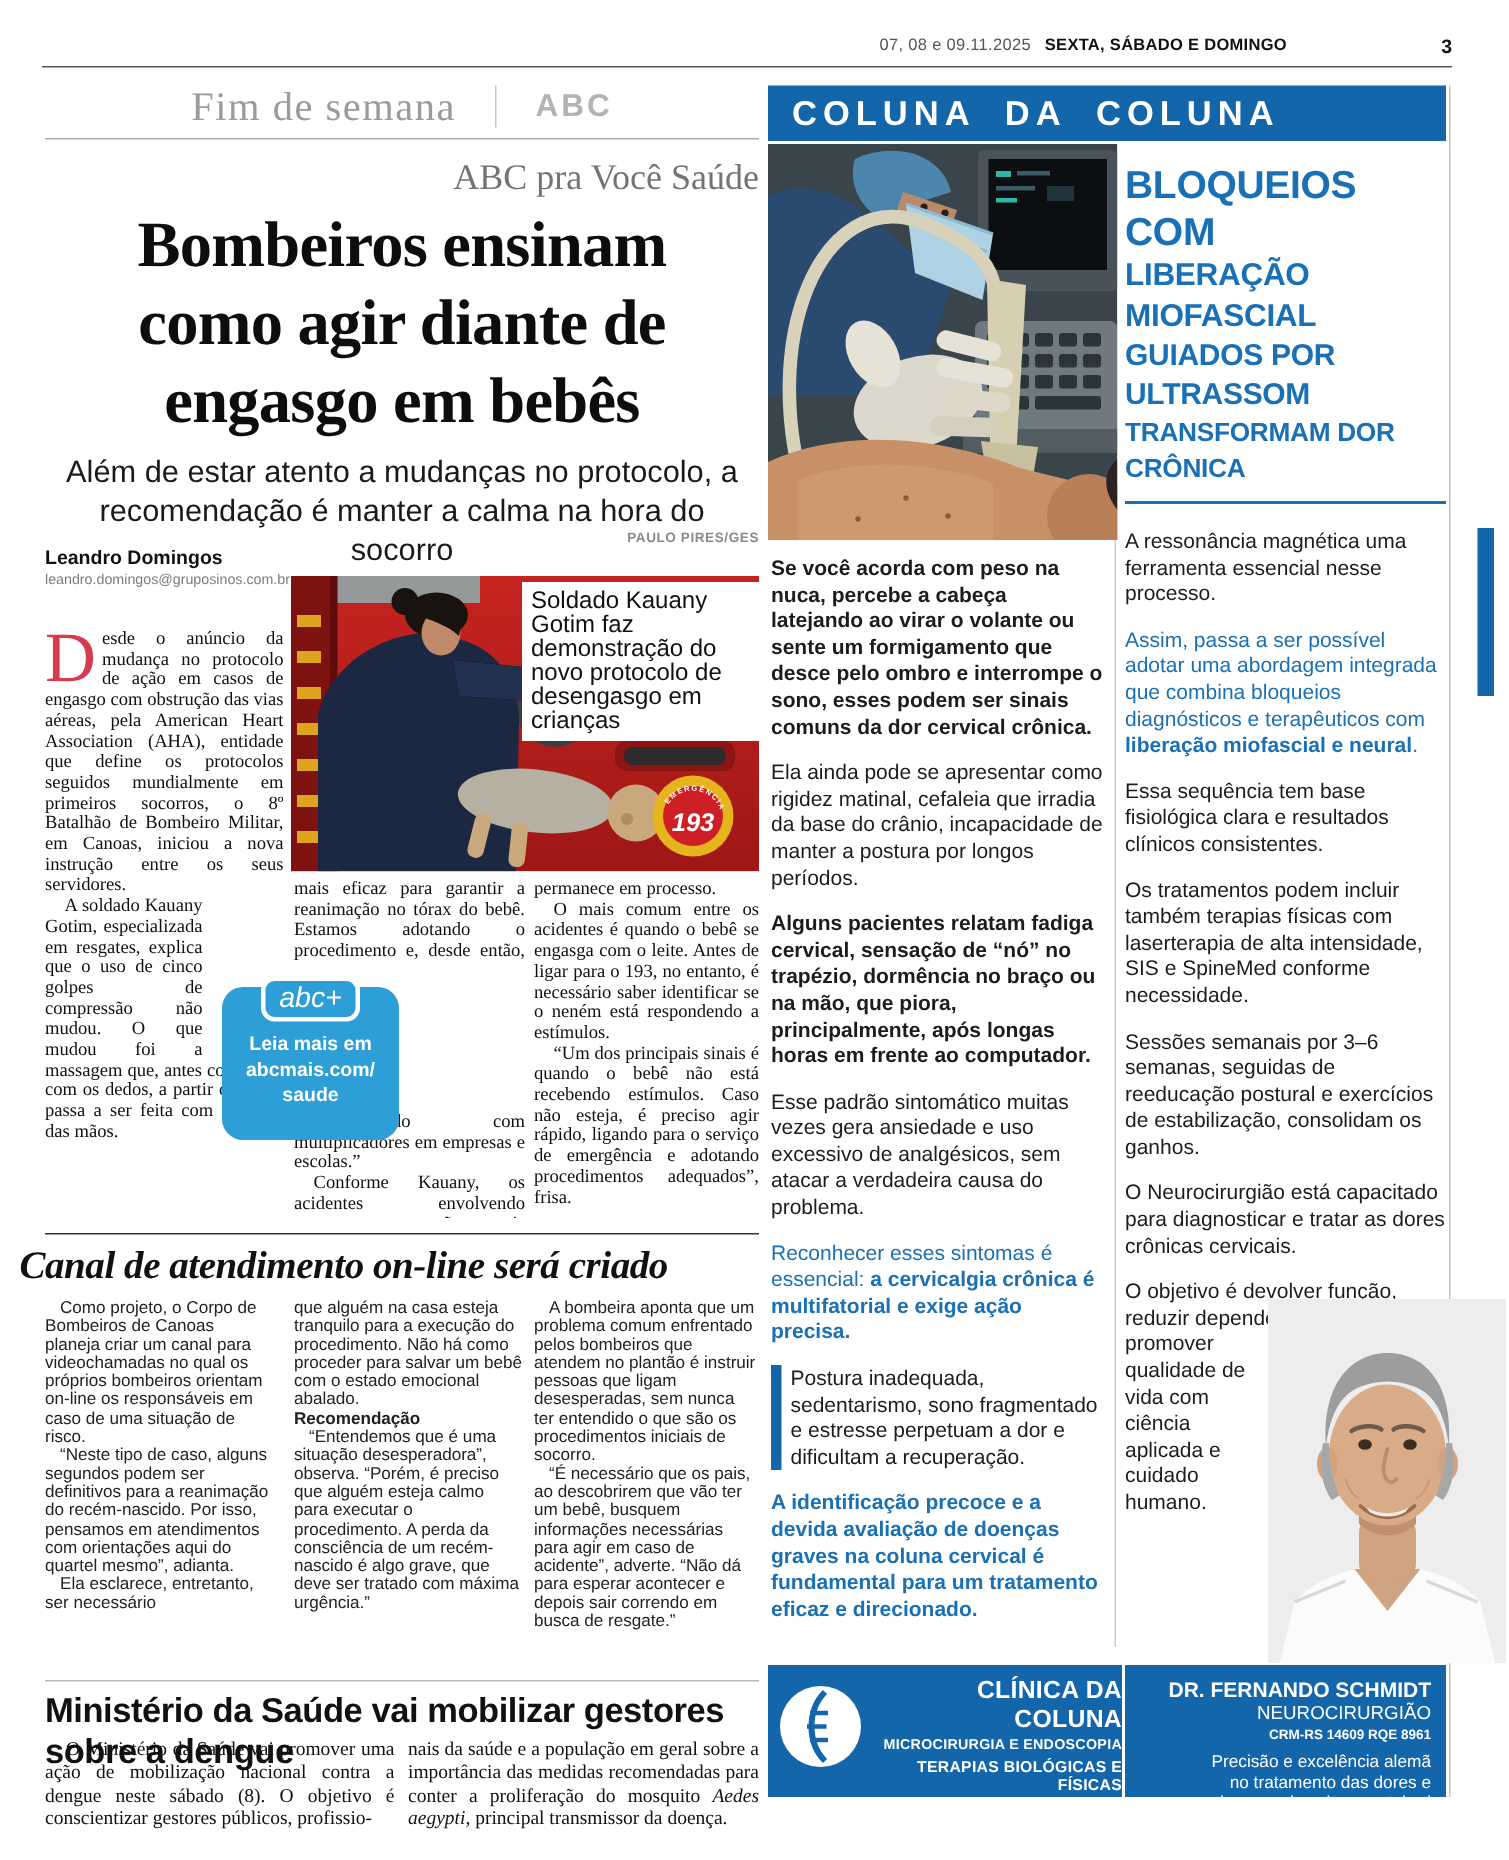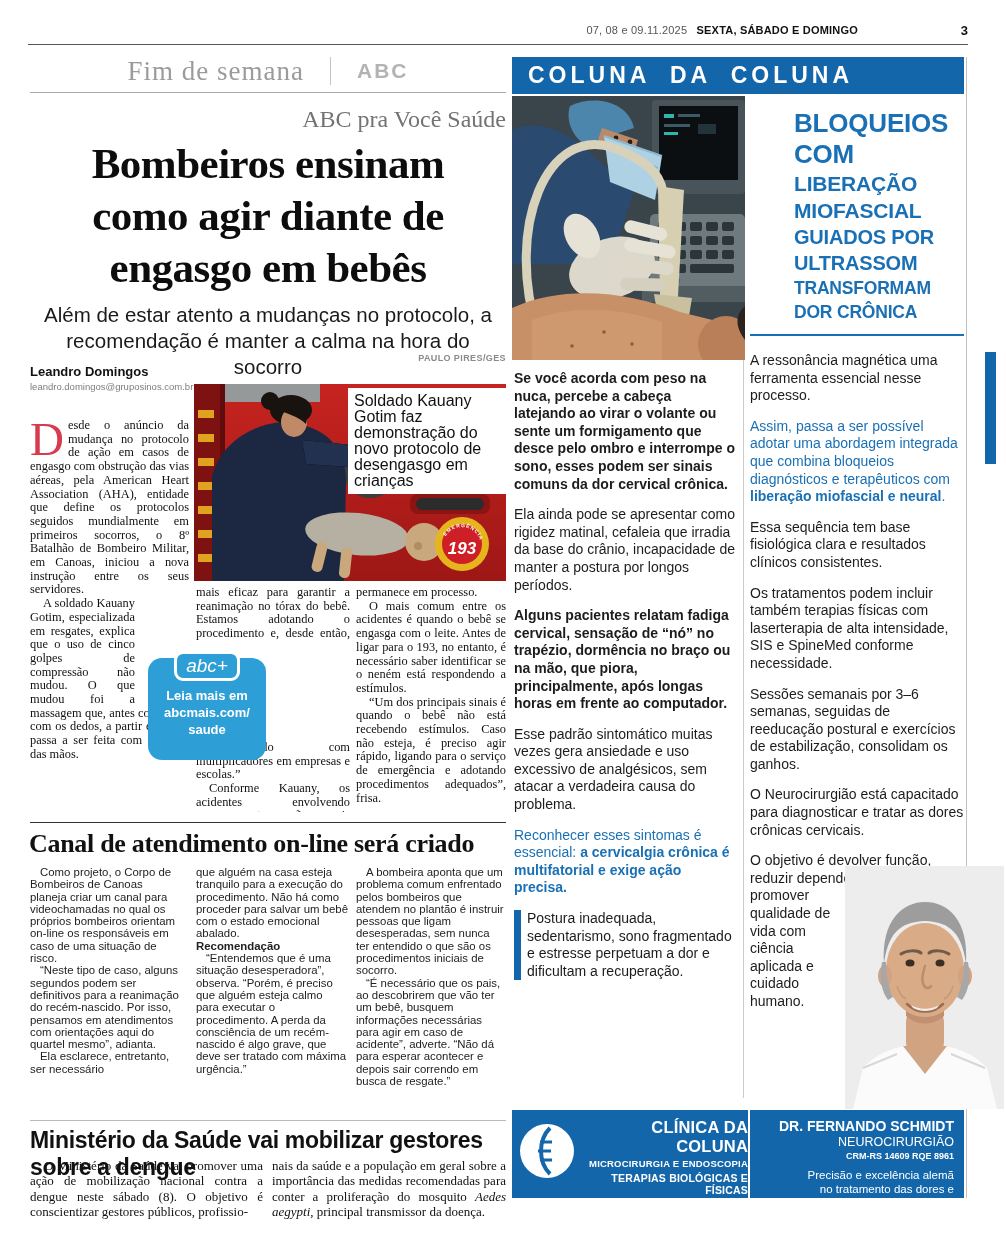--- a/index.html
+++ b/index.html
@@ -50,22 +50,22 @@
   .sp-l{float:left;width:114px;height:100px;margin-right:4px;}
 
   
   .abcbadge{left:148px;top:658px;width:118px;height:102px;background:#2d9fd6;border-radius:14px;
             text-align:center;color:#fff;}
   .abclogo{display:inline-block;background:#2d9fd6;border:3px solid #fff;border-radius:9px;
            margin-top:-12px;padding:1px 9px;font-size:19px;font-weight:normal;font-style:italic;}
   .abctext{margin-top:6px;font-size:13px;line-height:17px;font-weight:bold;}
 
   
-  .canal-headline{left:29px;top:829px;width:476px;font-family:"Liberation Serif",serif;
-                  font-size:26px;font-weight:bold;letter-spacing:-.3px;}
+  .canal-headline{left:13px;top:829px;width:476px;font-family:"Liberation Serif",serif;
+                  font-size:26px;font-weight:bold;letter-spacing:-.3px;font-style:italic;}
   .ccol{position:absolute;top:866px;height:248px;overflow:hidden;font-size:11.4px;line-height:12.3px;color:#222;}
   .ccol p{margin:0;}
   .ccol p.ind{text-indent:10px;}
   #ccol1{left:30px;width:152px;}
   #ccol2{left:196px;width:152px;}
   #ccol3{left:356px;width:150px;}
   .csub{font-weight:bold;margin-top:2px;}
 
   
   .dengue-headline{left:30px;top:1127px;width:476px;font-size:23px;font-weight:bold;letter-spacing:-.3px;}
@@ -84,21 +84,21 @@
   .page-right-rule{left:966px;top:57px;width:1px;height:1141px;background:#c2c2c2;}
 
   .midcol{left:514px;top:370px;width:222px;font-size:14px;line-height:17.6px;color:#1c1c1c;}
   .midcol p{margin:0 0 13px 0;}
   .b{font-weight:bold;}
   .blue{color:#1a70b5;}
   .bar-left{border-left:7px solid #1466ab;padding-left:6px;margin-left:-13px;}
 
   .rightcol{left:750px;top:108px;width:214px;font-size:14px;line-height:17.6px;color:#1c1c1c;}
   .rightcol p{margin:0 0 13px 0;}
-  .rh{color:#1a70b5;font-weight:bold;letter-spacing:-.2px;margin-left:44px;}
+  .rh{color:#1a70b5;font-weight:bold;letter-spacing:-.2px;}
   .rh1{font-size:26px;line-height:31px;}
   .rh2{font-size:21px;line-height:27px;}
   .rh3{font-size:20px;line-height:26px;}
   .rh4{font-size:17.5px;line-height:24px;}
   .rh5{font-size:25px;line-height:30px;}
   .rrule{width:214px;height:2px;background:#1a70b5;margin:10px 0 16px 0;}
   .bar-right{left:985px;top:352px;width:11px;height:112px;background:#1466ab;}
   .sp-doc{float:right;width:120px;height:150px;margin-left:2px;}
   .photo3{left:845px;top:866px;width:159px;height:243px;overflow:hidden;}
 
@@ -338,20 +338,21 @@
     </svg>
   </div>
 
   <div class="abs midcol">
     <p class="b">Se você acorda com peso na nuca, percebe a cabeça latejando ao virar o volante ou sente um formigamento que desce pelo ombro e interrompe o sono, esses podem ser sinais comuns da dor cervical crônica.</p>
     <p>Ela ainda pode se apresentar como rigidez matinal, cefaleia que irradia da base do crânio, incapacidade de manter a postura por longos períodos.</p>
     <p class="b">Alguns pacientes relatam fadiga cervical, sensação de “nó” no trapézio, dormência no braço ou na mão, que piora, principalmente, após longas horas em frente ao computador.</p>
     <p>Esse padrão sintomático muitas vezes gera ansiedade e uso excessivo de analgésicos, sem atacar a verdadeira causa do problema.</p>
     <p class="blue"><span>Reconhecer esses sintomas é essencial: </span><span class="b">a cervicalgia crônica é multifatorial e exige ação precisa.</span></p>
     <p class="bar-left">Postura inadequada, sedentarismo, sono fragmentado e estresse perpetuam a dor e dificultam a recuperação.</p>
+    <p class="blue b">A identificação precoce e a devida avaliação de doenças graves na coluna cervical é fundamental para um tratamento eficaz e direcionado.</p>
   </div>
 
   <div class="abs rightcol">
     <div>
       <span class="rh rh1" style="display:block">BLOQUEIOS COM</span>
       <span class="rh rh2" style="display:block">LIBERAÇÃO MIOFASCIAL</span>
       <span class="rh rh3" style="display:block">GUIADOS POR ULTRASSOM</span>
       <span class="rh rh4" style="display:block">TRANSFORMAM DOR CRÔNICA</span>
     </div>
     <div class="rrule"></div>

